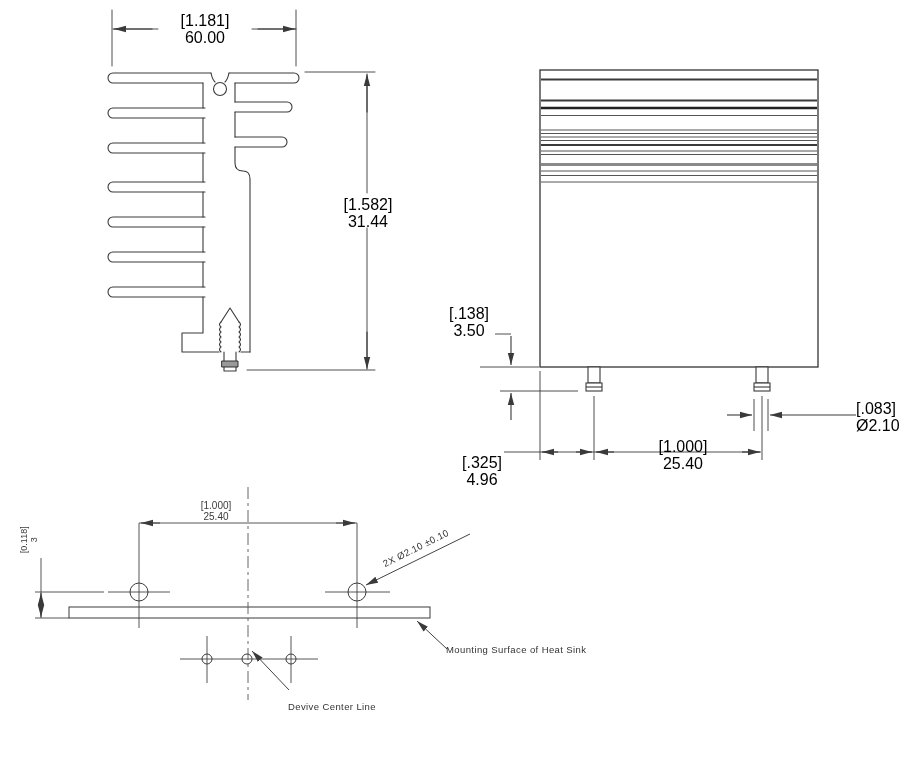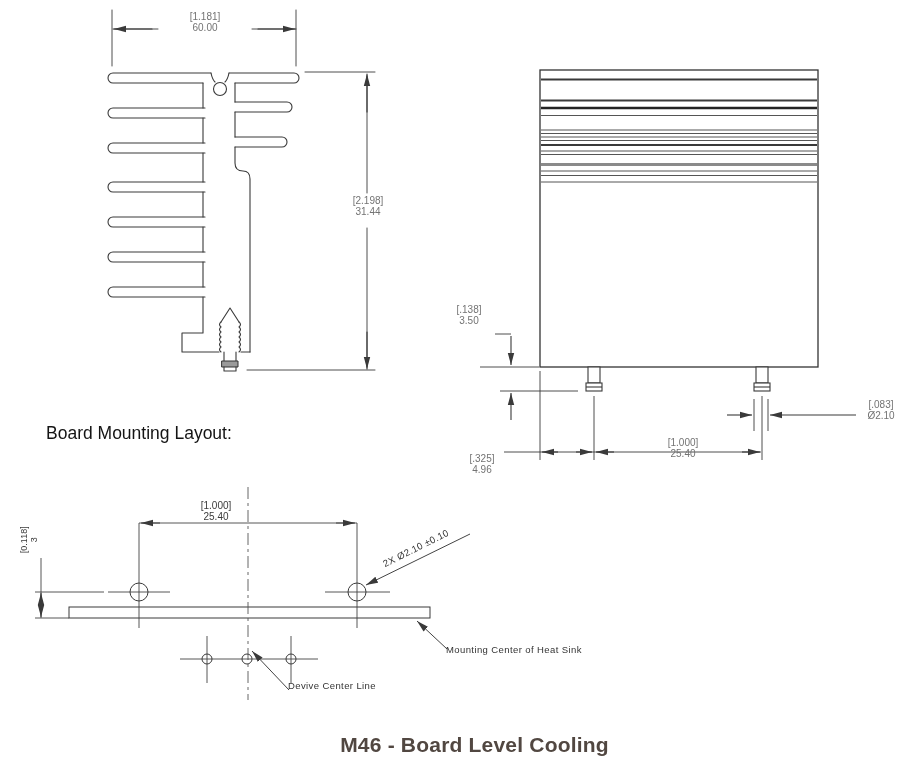--- a/index.html
+++ b/index.html
@@ -1,19 +1,19 @@
 <!DOCTYPE html>
 <html><head>
 <meta charset="utf-8">
 <style>
   html,body{margin:0;padding:0;background:#ffffff;}
   #stage{position:relative;width:909px;height:768px;background:#ffffff;overflow:hidden;
          font-family:"Liberation Sans",sans-serif;}
   svg{position:absolute;left:0;top:0;}
-  .dim{position:absolute;font-size:10px;line-height:1.08;color:#737373;text-align:center;white-space:nowrap;}
+  .dim{position:absolute;font-size:16px;line-height:1.08;color:#000000;text-align:center;white-space:nowrap;}
   .dim.sm{font-size:10px;color:#3a3a3a;}
   .dim.rot{transform:rotate(-90deg);}
   .lbl{position:absolute;font-size:9.5px;color:#333;letter-spacing:.4px;white-space:nowrap;}
   .lbl.rot{transform:rotate(-26.6deg);transform-origin:0 100%;}
   .heading{position:absolute;left:46px;top:423px;font-size:17.5px;color:#141414;}
   .title{position:absolute;left:40px;right:0;top:733px;text-align:center;
          font-size:21px;font-weight:bold;letter-spacing:.2px;color:#514741;}
 </style>
 </head>
 <body>
@@ -135,57 +135,55 @@
       <line x1="289" y1="690" x2="252" y2="651" marker-end="url(#ah)"></line>
     </g>
   </svg>
 
   <div class="dim" style="left:160px;top:12px;width:90px">
     <div>[1.181]</div>
     <div>60.00</div>
   </div>
 
   <div class="dim" style="left:330px;top:196px;width:76px">
-    <div>[2.198]</div>
+    <div>[1.582]</div>
     <div>31.44</div>
   </div>
 
   <div class="dim" style="left:444px;top:305px;width:50px">
     <div>[.138]</div>
     <div>3.50</div>
   </div>
 
   <div class="dim" style="left:458px;top:454px;width:48px">
     <div>[.325]</div>
     <div>4.96</div>
   </div>
 
   <div class="dim" style="left:657px;top:438px;width:52px">
     <div>[1.000]</div>
     <div>25.40</div>
   </div>
 
-  <div class="dim" style="left:856px;top:400px;width:50px;text-align:center">
+  <div class="dim" style="left:856px;top:400px;width:50px;text-align:left">
     <div>[.083]</div>
     <div>Ø2.10</div>
   </div>
 
-  <div class="heading">Board Mounting Layout:</div>
 
   <div class="dim sm" style="left:190px;top:501px;width:52px">
     <div>[1.000]</div>
     <div>25.40</div>
   </div>
 
   <div class="dim sm rot" style="left:2px;top:530px;width:56px;font-size:9px">
     <div>[0.118]</div>
     <div>3</div>
   </div>
 
   <div class="lbl rot" style="left:386px;top:558px">2X Ø2.10 ±0.10</div>
 
-  <div class="lbl" style="left:446px;top:644px">Mounting Center of Heat Sink</div>
+  <div class="lbl" style="left:446px;top:644px">Mounting Surface of Heat Sink</div>
 
-  <div class="lbl" style="left:288px;top:680px">Devive Center Line</div>
+  <div class="lbl" style="left:288px;top:701px">Devive Center Line</div>
 
-  <div class="title">M46 - Board Level Cooling</div>
 
 </div>
 
 </body></html>

